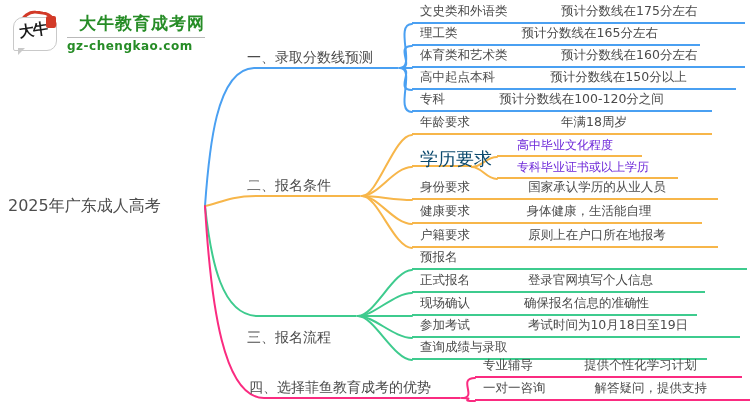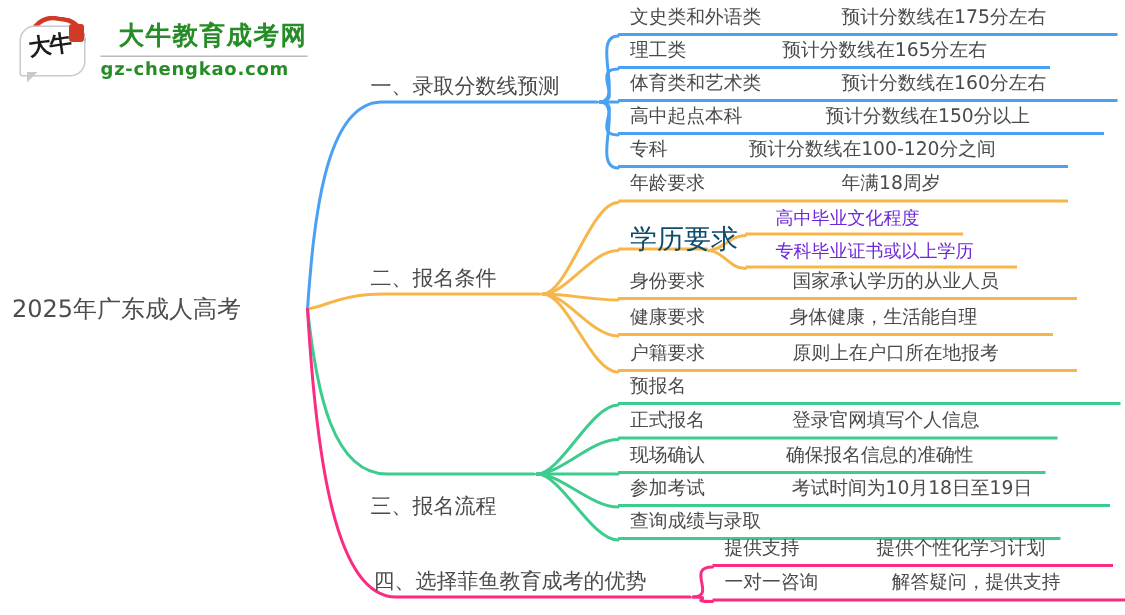--- a/index.html
+++ b/index.html
@@ -141,21 +141,21 @@
       </div>
       <div class="row" style="left: 412px; top: 318px; width: 328px; border-bottom-color: rgb(62, 203, 142);">
         <span class="lbl">参加考试</span>
         <span class="val">考试时间为10月18日至19日</span>
       </div>
       <div class="row" style="left: 412px; top: 340px; width: 295px; border-bottom-color: rgb(62, 203, 142);">
         <span class="lbl">查询成绩与录取</span>
       </div>
       <div class="branch-label" style="left: 249px; top: 379px;">四、选择菲鱼教育成考的优势</div>
       <div class="row" style="left: 475px; top: 358px; width: 267px; border-bottom-color: rgb(250, 43, 128);">
-        <span class="lbl">提供支持</span>
+        <span class="lbl">专业辅导</span>
         <span class="val">提供个性化学习计划</span>
       </div>
       <div class="row" style="left: 475px; top: 381px; width: 275px; border-bottom-color: rgb(250, 43, 128);">
         <span class="lbl">一对一咨询</span>
         <span class="val">解答疑问，提供支持</span>
       </div>
     </div>
 </div>
 
 </body></html>

